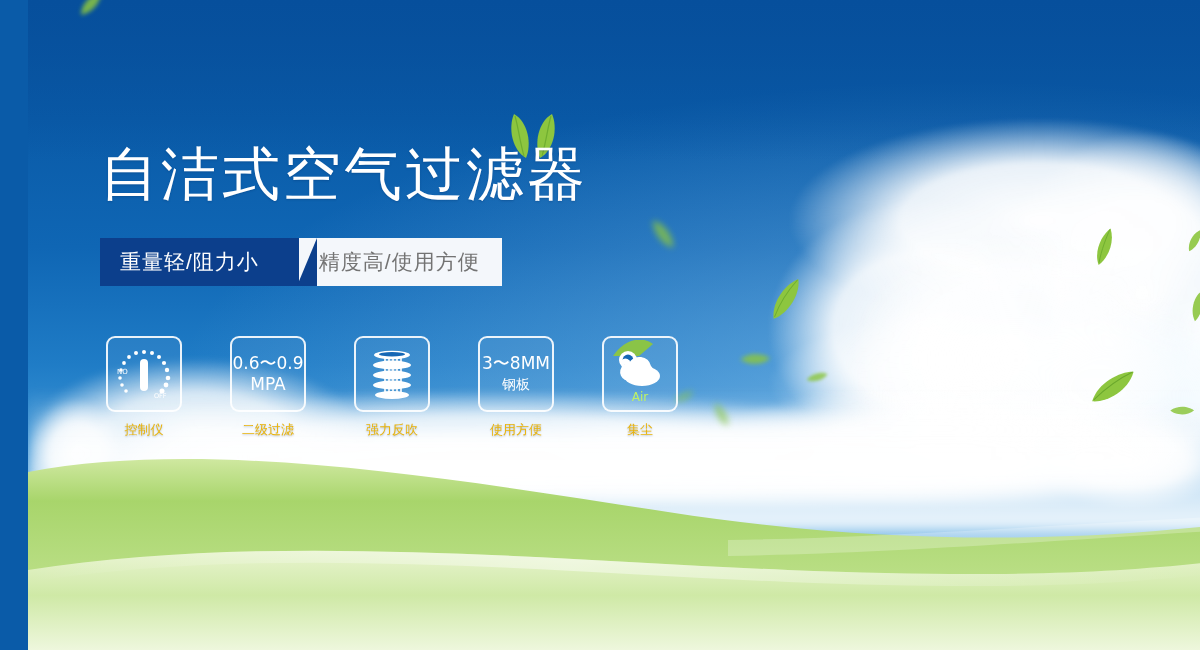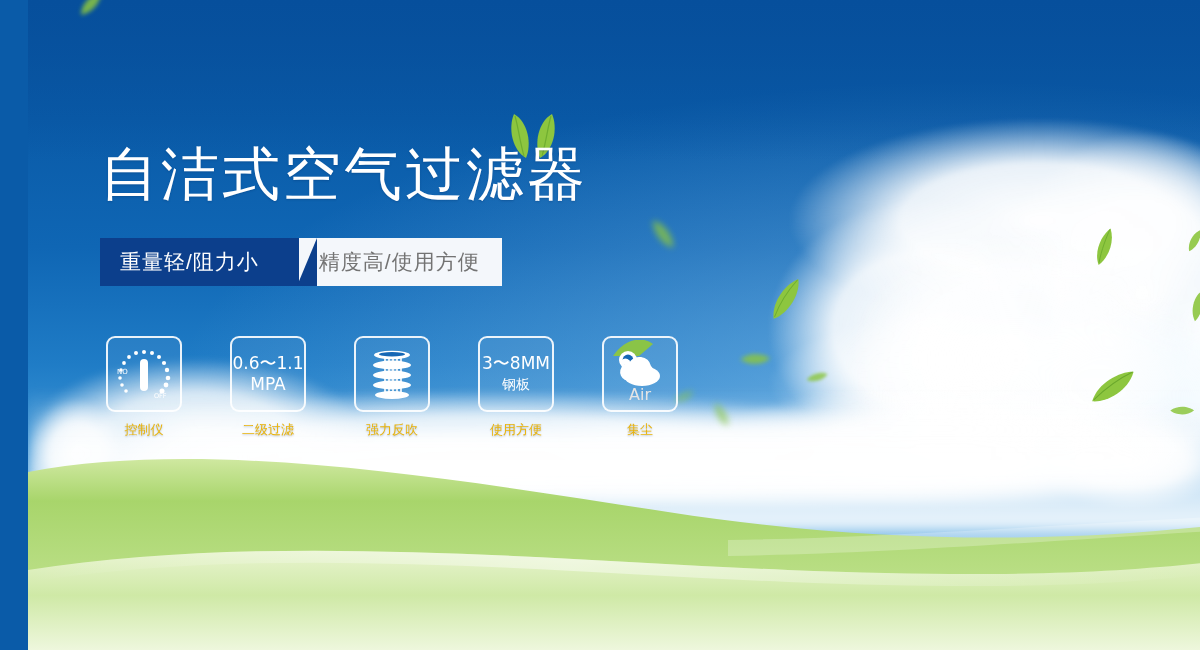--- a/index.html
+++ b/index.html
@@ -271,21 +271,21 @@
             </g>
             <text x="3" y="29" font-size="7" fill="#ffffff" font-family="DejaVu Sans, sans-serif">NO</text>
             <text x="40" y="53" font-size="6.5" fill="#ffffff" font-family="DejaVu Sans, sans-serif">OFF</text>
           </svg>
         </div>
         <div class="feat-label">控制仪</div>
       </div>
 
       <div class="feature">
         <div class="feat-box">
-          <div class="feat-text">0.6〜1.1</div>
+          <div class="feat-text">0.6〜0.9</div>
           <div class="feat-text">MPA</div>
         </div>
         <div class="feat-label">二级过滤</div>
       </div>
 
       <div class="feature">
         <div class="feat-box">
           <svg width="54" height="56" viewBox="0 0 54 56">
             <g stroke="#ffffff" stroke-width="1.6" fill="none">
               <line x1="20" y1="8" x2="20" y2="50"></line>
@@ -327,20 +327,20 @@
             <g fill="#1567b5">
               <circle cx="19" cy="20" r="5.4"></circle>
             </g>
             <g fill="#ffffff">
               <path d="M11,24 a5.4,5.4 0 1,1 10.8,0 Z"></path>
             </g>
             <path d="M16,40 a9,9 0 0,1 4,-17 a12,12 0 0,1 22,3 a9,9 0 0,1 -2,14 Z" fill="#ffffff"></path>
             <path d="M21,42 a8,8 0 0,1 1,-15 a11,11 0 0,1 20,2.5 a8,8 0 0,1 -1.5,12.5 Z" fill="#ffffff"></path>
             <ellipse cx="33" cy="36" rx="18" ry="10" fill="#ffffff"></ellipse>
           </svg>
-          <div style="position:absolute;left:0;right:0;bottom:6px;text-align:center;font-size:16px;color:#e5e5e5;font-family:'DejaVu Sans',sans-serif;">Air</div>
+          <div style="position:absolute;left:0;right:0;bottom:6px;text-align:center;font-size:12px;color:#bef264;font-family:'DejaVu Sans',sans-serif;">Air</div>
         </div>
         <div class="feat-label">集尘</div>
       </div>
 
     </div>
   </div>
 </div>
 
 </body></html>

